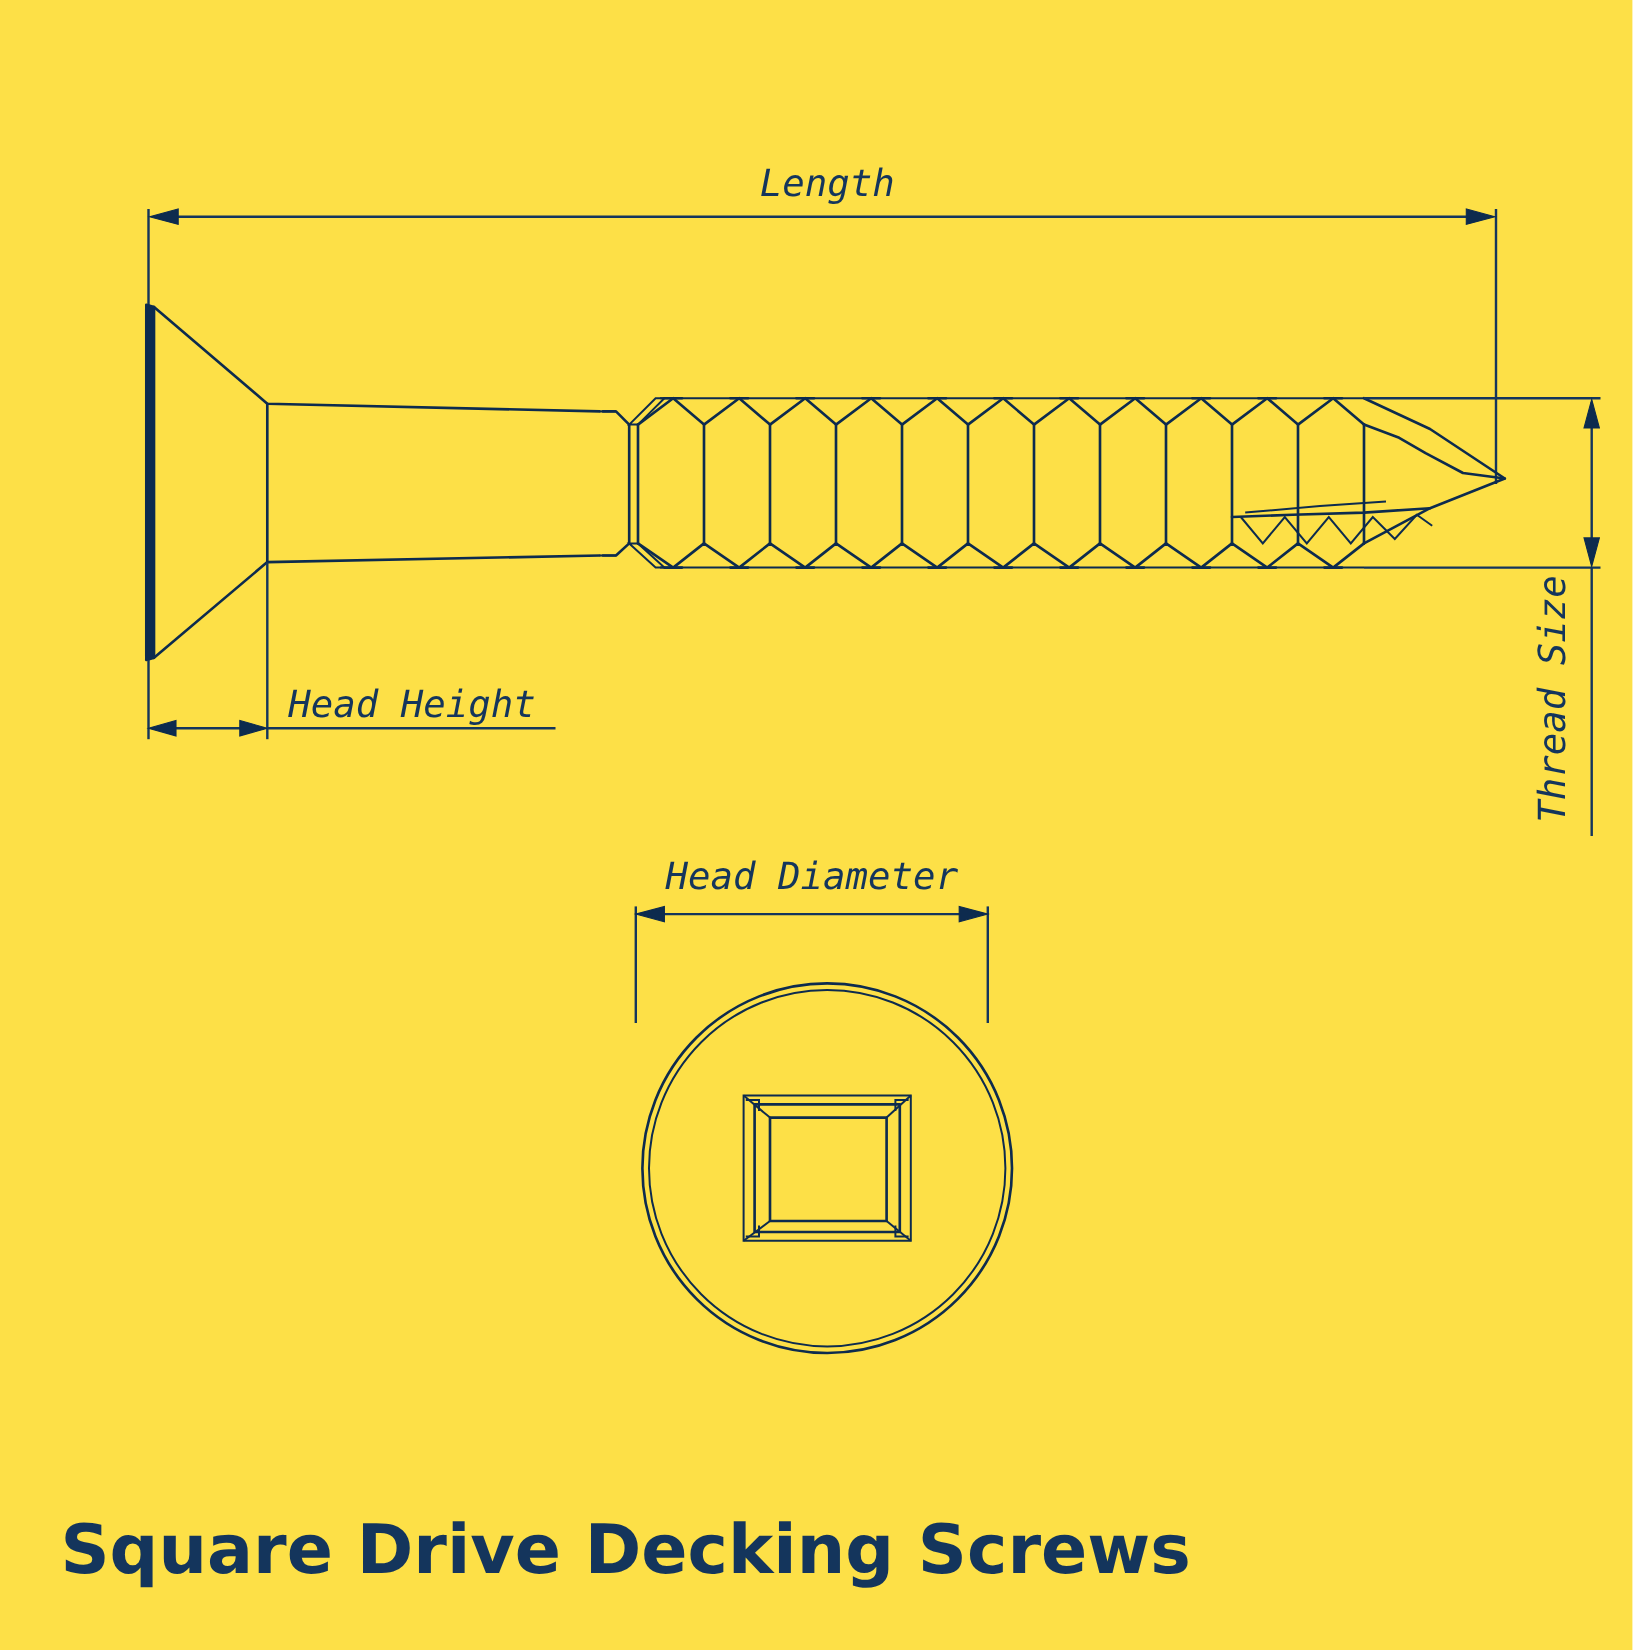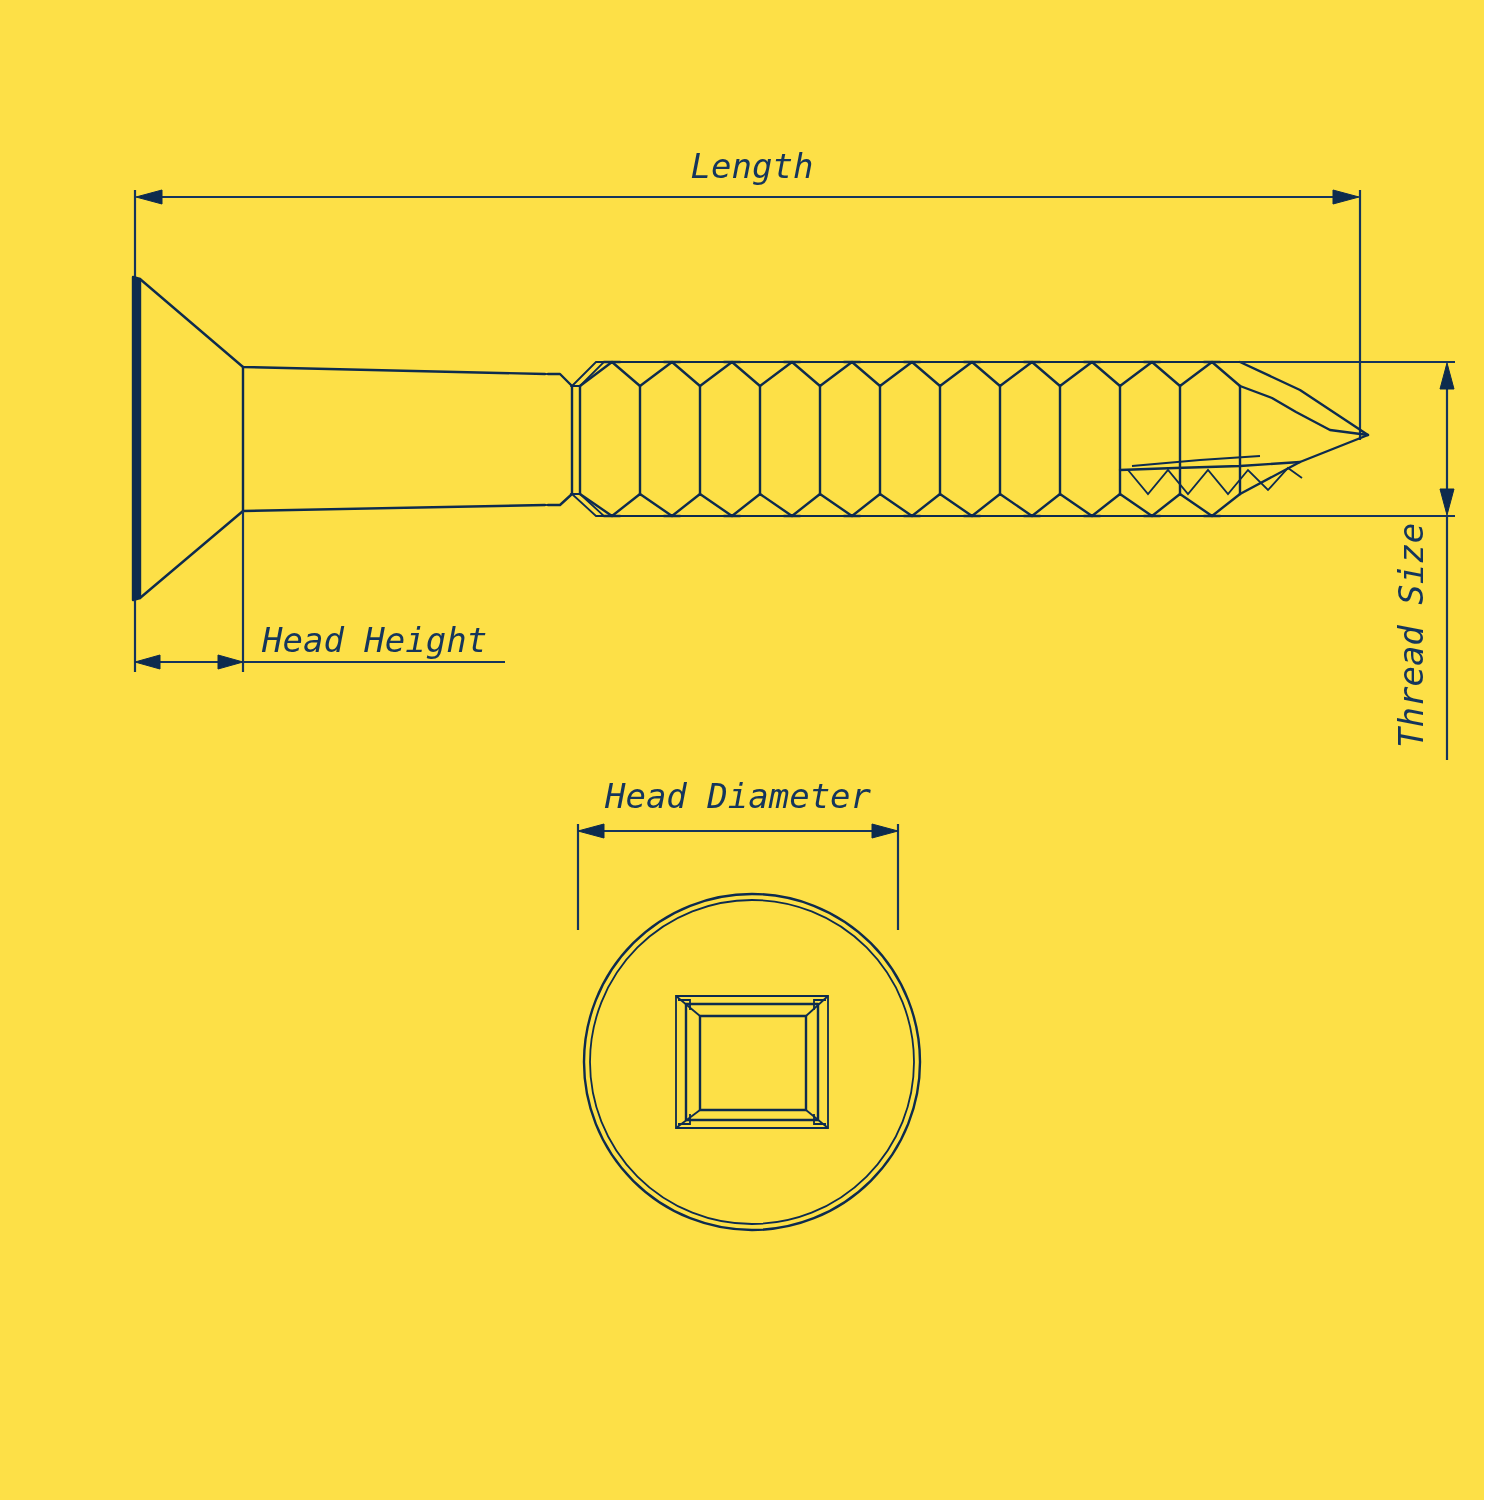--- a/index.html
+++ b/index.html
@@ -222,14 +222,15 @@
     <text class="dim-label" x="752" y="178" text-anchor="middle">Length</text>
 
     <text class="dim-label" x="262" y="652">Head Height</text>
 
     <text class="dim-label" x="1423" y="748" transform="rotate(-90 1423 748)">Thread Size</text>
 
     <text class="dim-label" x="738" y="808" text-anchor="middle">Head Diameter</text>
 
   </svg>
 
+  <div class="title">Square Drive Decking Screws</div>
 
 </div>
 
 </body></html>

